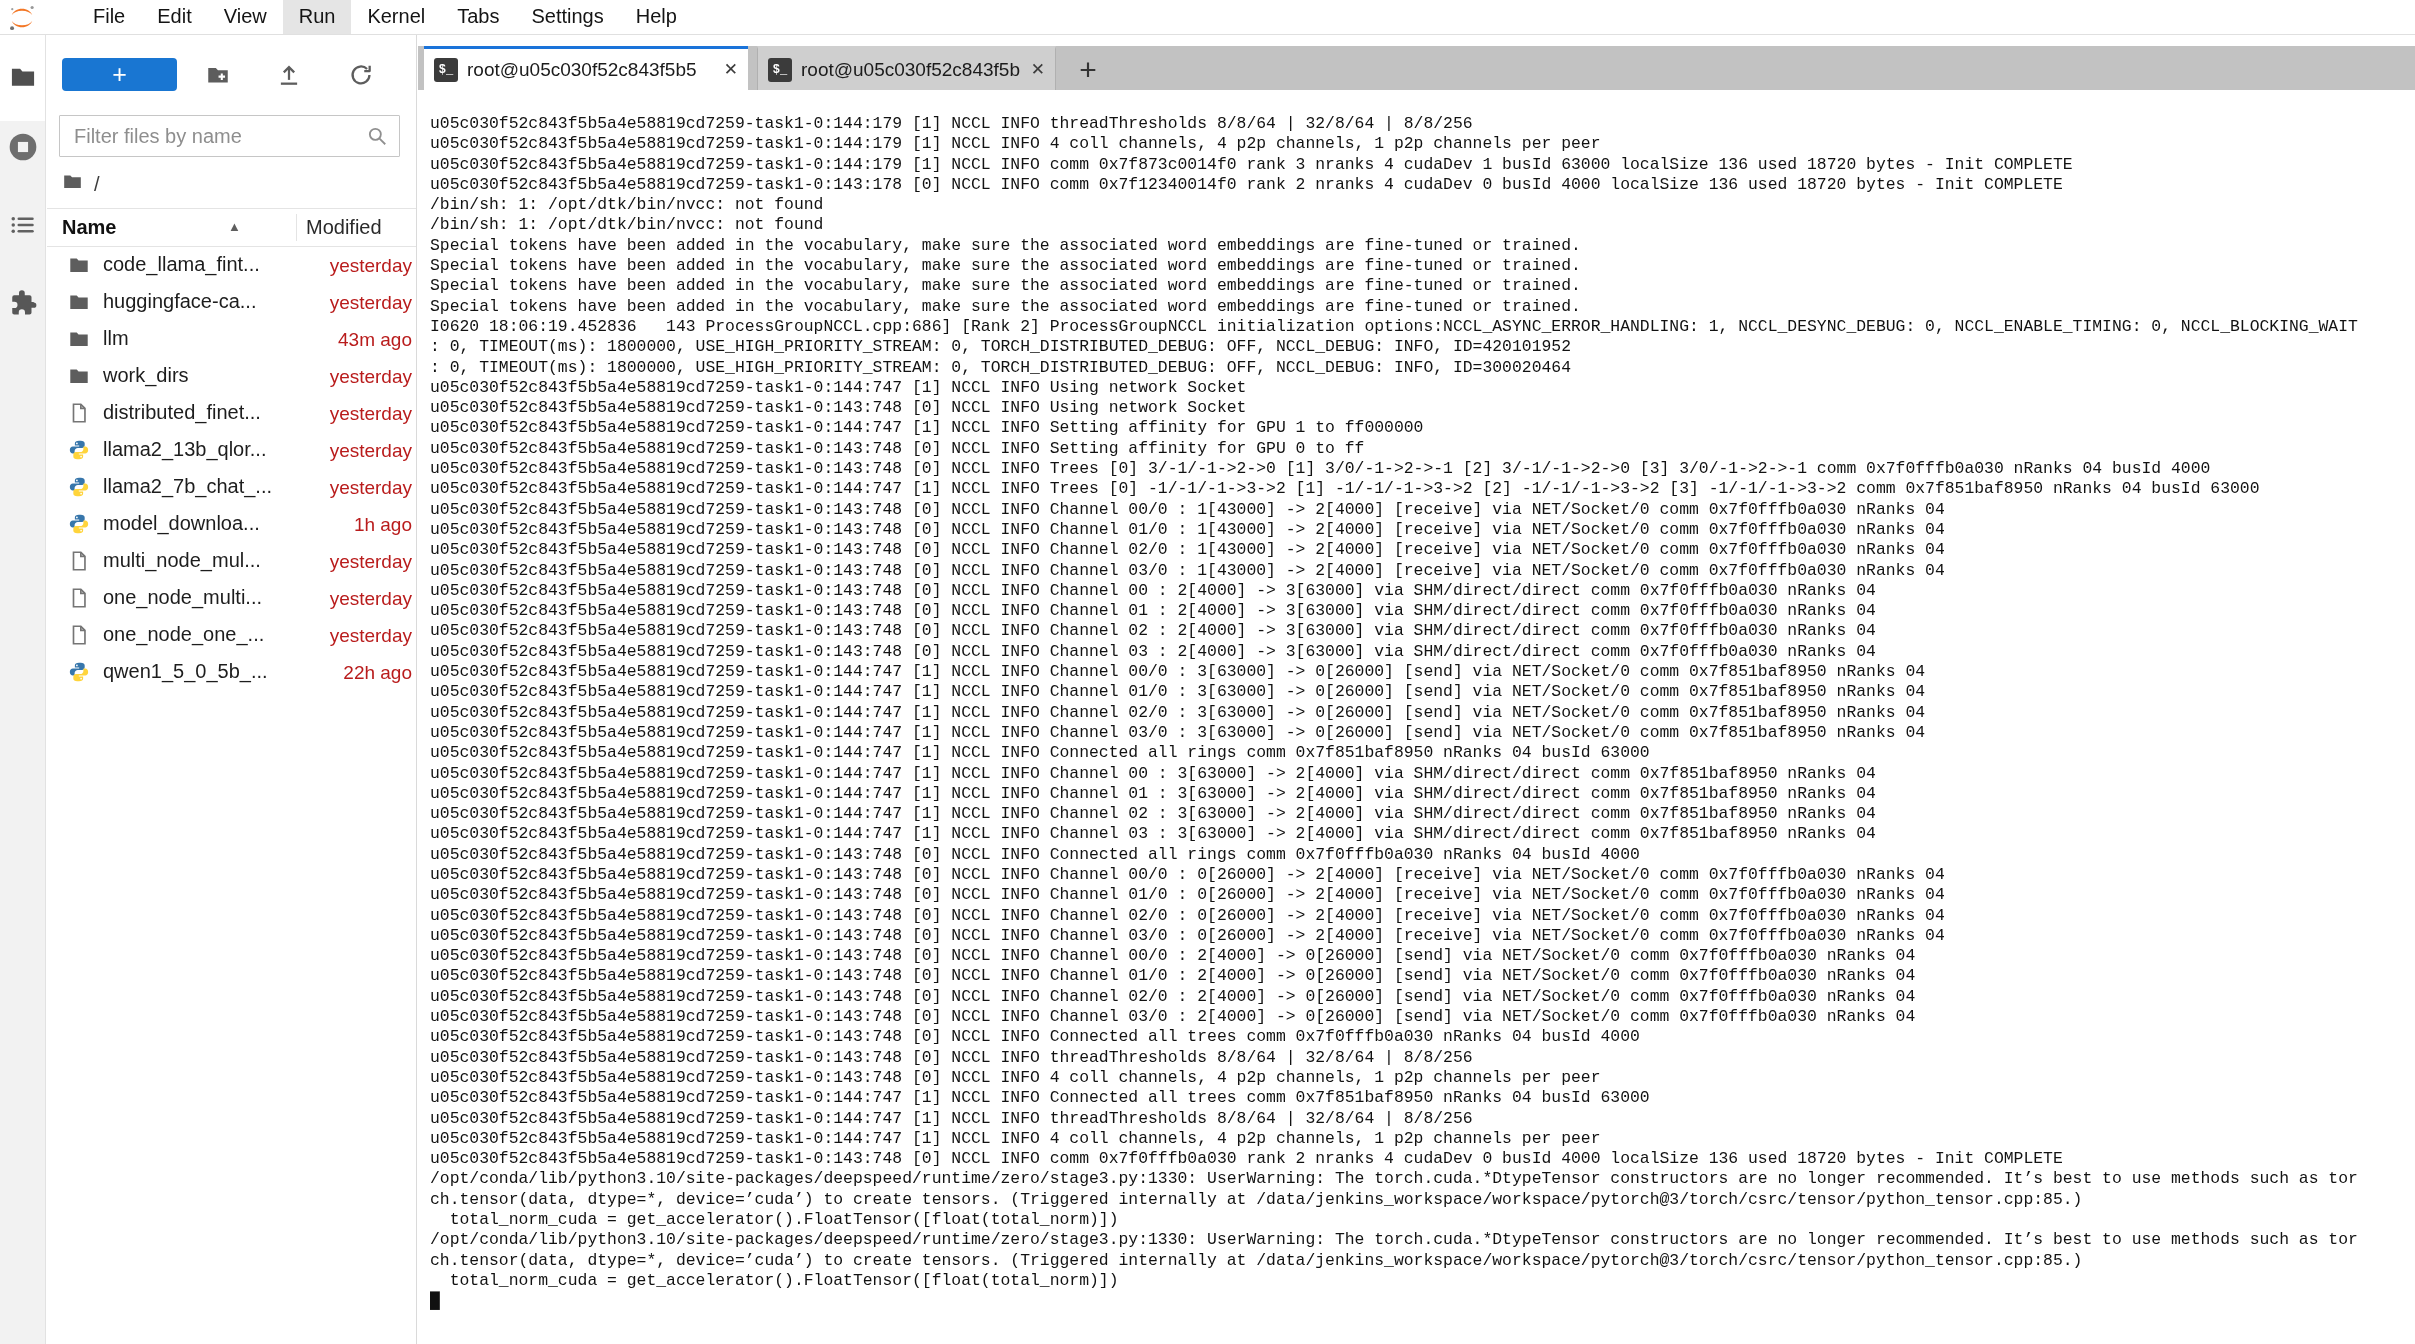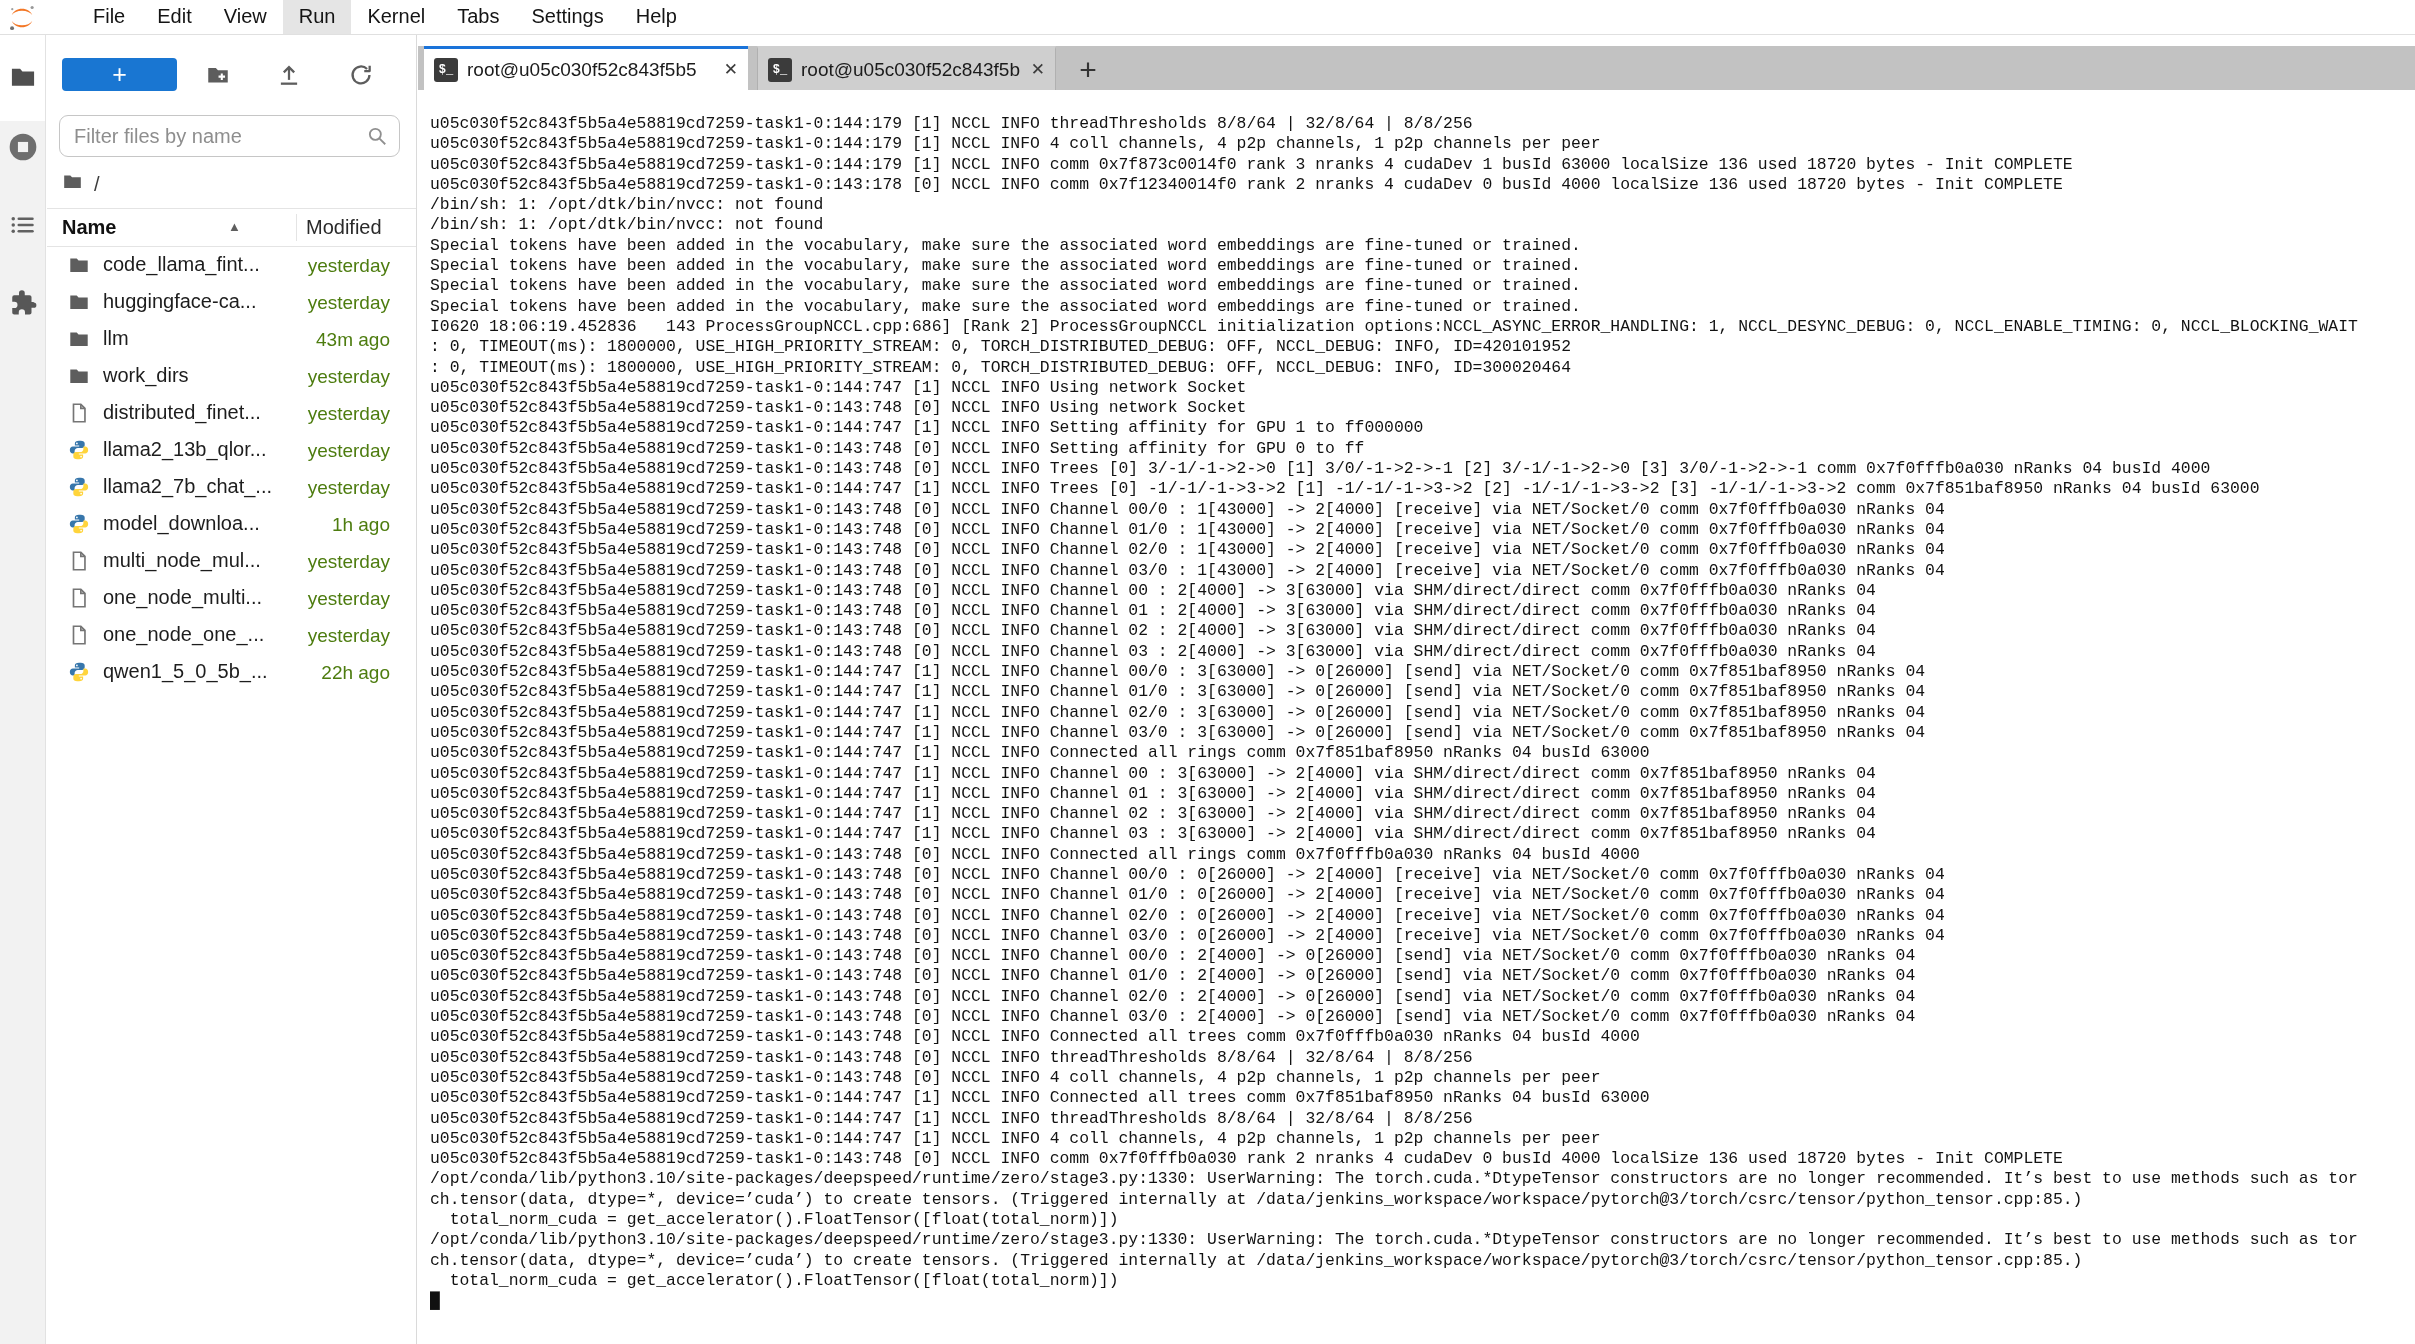--- a/index.html
+++ b/index.html
@@ -26,38 +26,38 @@
 
   
   .filebrowser { position:absolute; top:35px; left:47px; width:370px; bottom:0;
                  background:#fff; border-right:1px solid #dadada; box-sizing:border-box; }
   .new-launcher { position:absolute; top:23px; left:15px; width:115px; height:33px;
                   background:#1976d2; color:#fff; border:none; border-radius:4px;
                   font-size:25px; line-height:31px; text-align:center; cursor:pointer; }
   .fb-tool { position:absolute; top:27px; width:26px; height:26px; display:flex; }
   .fb-newfolder { left:158px; } .fb-upload { left:229px; } .fb-refresh { left:301px; }
   .filter-wrap { position:absolute; top:80px; left:12px; width:341px; height:42px; }
-  .filter { width:100%; height:100%; border:1px solid #c6c6c6; border-radius:9px;
+  .filter { width:100%; height:100%; border:1px solid #c6c6c6; border-radius:1px;
             box-sizing:border-box; font-size:20px; color:#333; padding:0 44px 0 14px;
             background:#fff; outline:none; font-family:"Liberation Sans", sans-serif; }
   .filter::placeholder { color:#8e8e8e; }
   .search-icon { position:absolute; top:10px; right:12px; width:22px; height:22px; }
   .breadcrumb { position:absolute; top:136px; left:15px; display:flex;
                 align-items:center; gap:11px; font-size:20px; color:#3d3d3d; }
   .fb-header { position:absolute; top:173px; left:0; width:100%; height:39px;
                border-top:1px solid #e4e4e4; border-bottom:1px solid #e4e4e4; box-sizing:border-box; }
   .col-name { position:absolute; left:15px; top:7px; font-weight:bold; font-size:20px; color:#111; }
   .sort-icon { position:absolute; left:181px; top:10px; font-size:13px; color:#5f5f5f; }
   .col-divider { position:absolute; left:249px; top:5px; bottom:5px; width:1px; background:#e4e4e4; }
   .col-modified { position:absolute; left:259px; top:7px; font-size:20px; color:#2a2a2a; }
   .file-list { position:absolute; top:212px; left:0; right:1px; }
   .file-row { position:relative; height:37px; cursor:pointer; }
   .file-icon { position:absolute; left:21px; top:7px; width:22px; height:22px; display:flex; }
   .file-name { position:absolute; left:56px; top:6px; font-size:20px; color:#1d1d1d; white-space:nowrap; }
-  .file-modified { position:absolute; right:25px; top:8px; font-size:19px; color:#4d7c0f; }
+  .file-modified { position:absolute; right:3px; top:8px; font-size:19px; color:#b91c1c; }
 
   
   .terminal-panel { position:absolute; top:35px; left:418px; right:0; bottom:0; background:#fff; }
   .tabbar { position:absolute; top:11px; left:0; right:0; height:44px; background:#c2c2c2; }
   .tabs { position:absolute; left:6px; top:0; height:44px; display:flex; }
   .tab { position:relative; height:44px; border-top:3px solid transparent;
          display:flex; align-items:center; padding:0 10px; box-sizing:border-box;
          gap:9px; cursor:pointer; }
   .tab.active { width:324px; background:#ffffff; border-top-color:#1a73d9; }
   .tab:not(.active) { width:299px; margin-left:9px; background:#cfcfcf;

